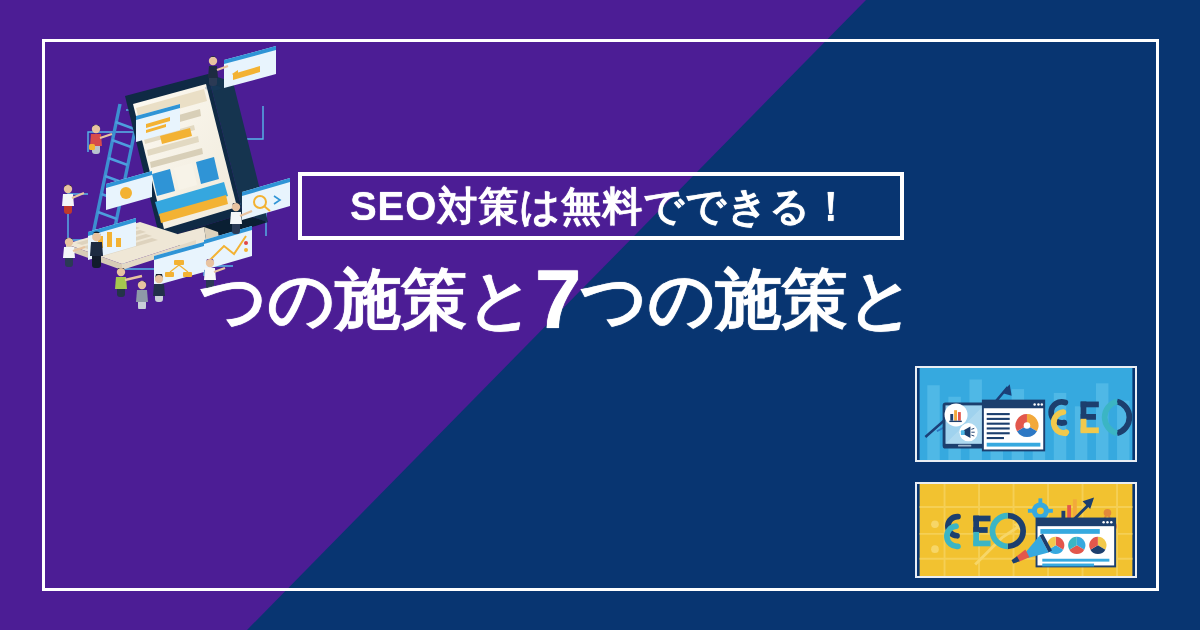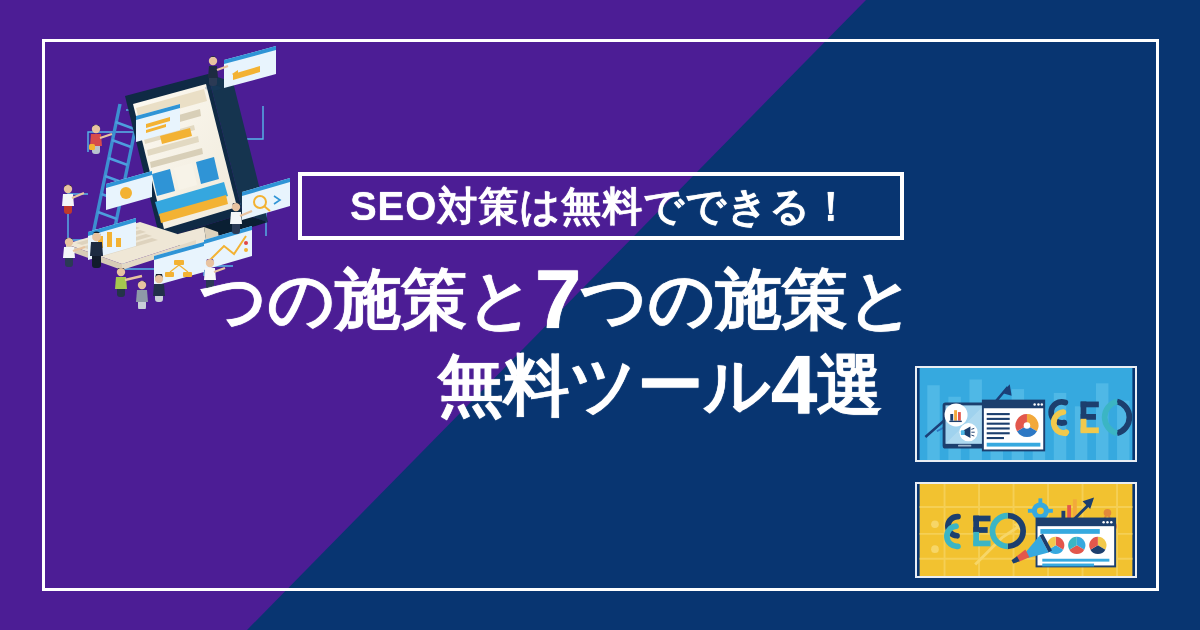--- a/index.html
+++ b/index.html
@@ -303,21 +303,20 @@
       </g>
     </svg>
   </div>
 
   <div class="subbox">
     <span class="txt">SEO対策は無料でできる！</span>
   </div>
 
   <div class="headline">
     <span class="hl-line l1"><span>つの施策と</span><span class="big-num">7</span><span>つの施策と</span></span>
-    <span class="hl-line l2"><span>無料ツール</span><span class="big-num">4</span><span>選</span></span>
   </div>
 
   <div class="cards">
 
     <div class="card-wrap top">
       <div class="shadow"></div>
       <div class="card">
         <svg viewBox="0 0 222 96" xmlns="http://www.w3.org/2000/svg">
           <rect width="222" height="96" fill="#36A9DF"></rect>
           <g fill="#4fb8e6">

